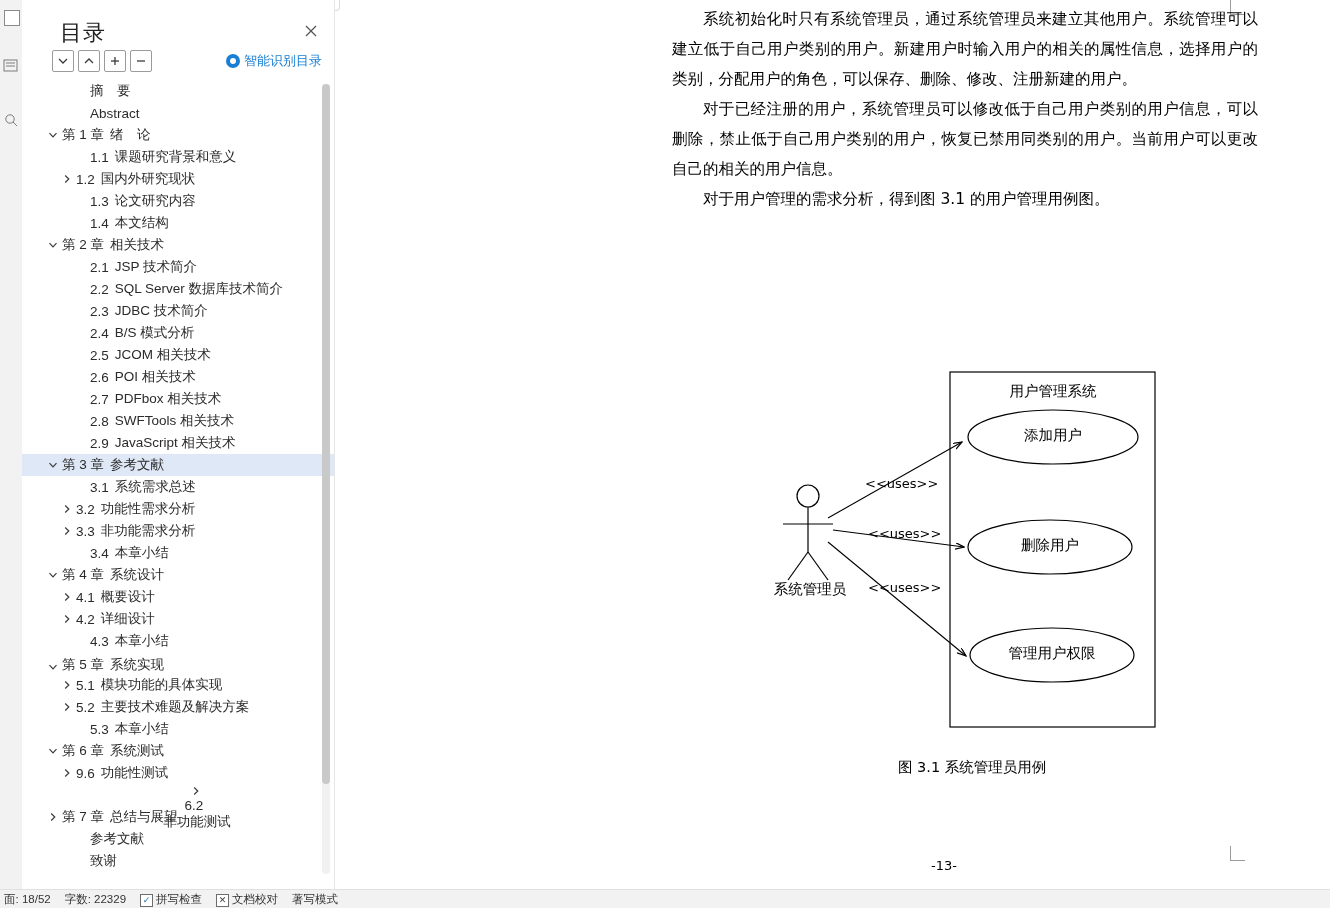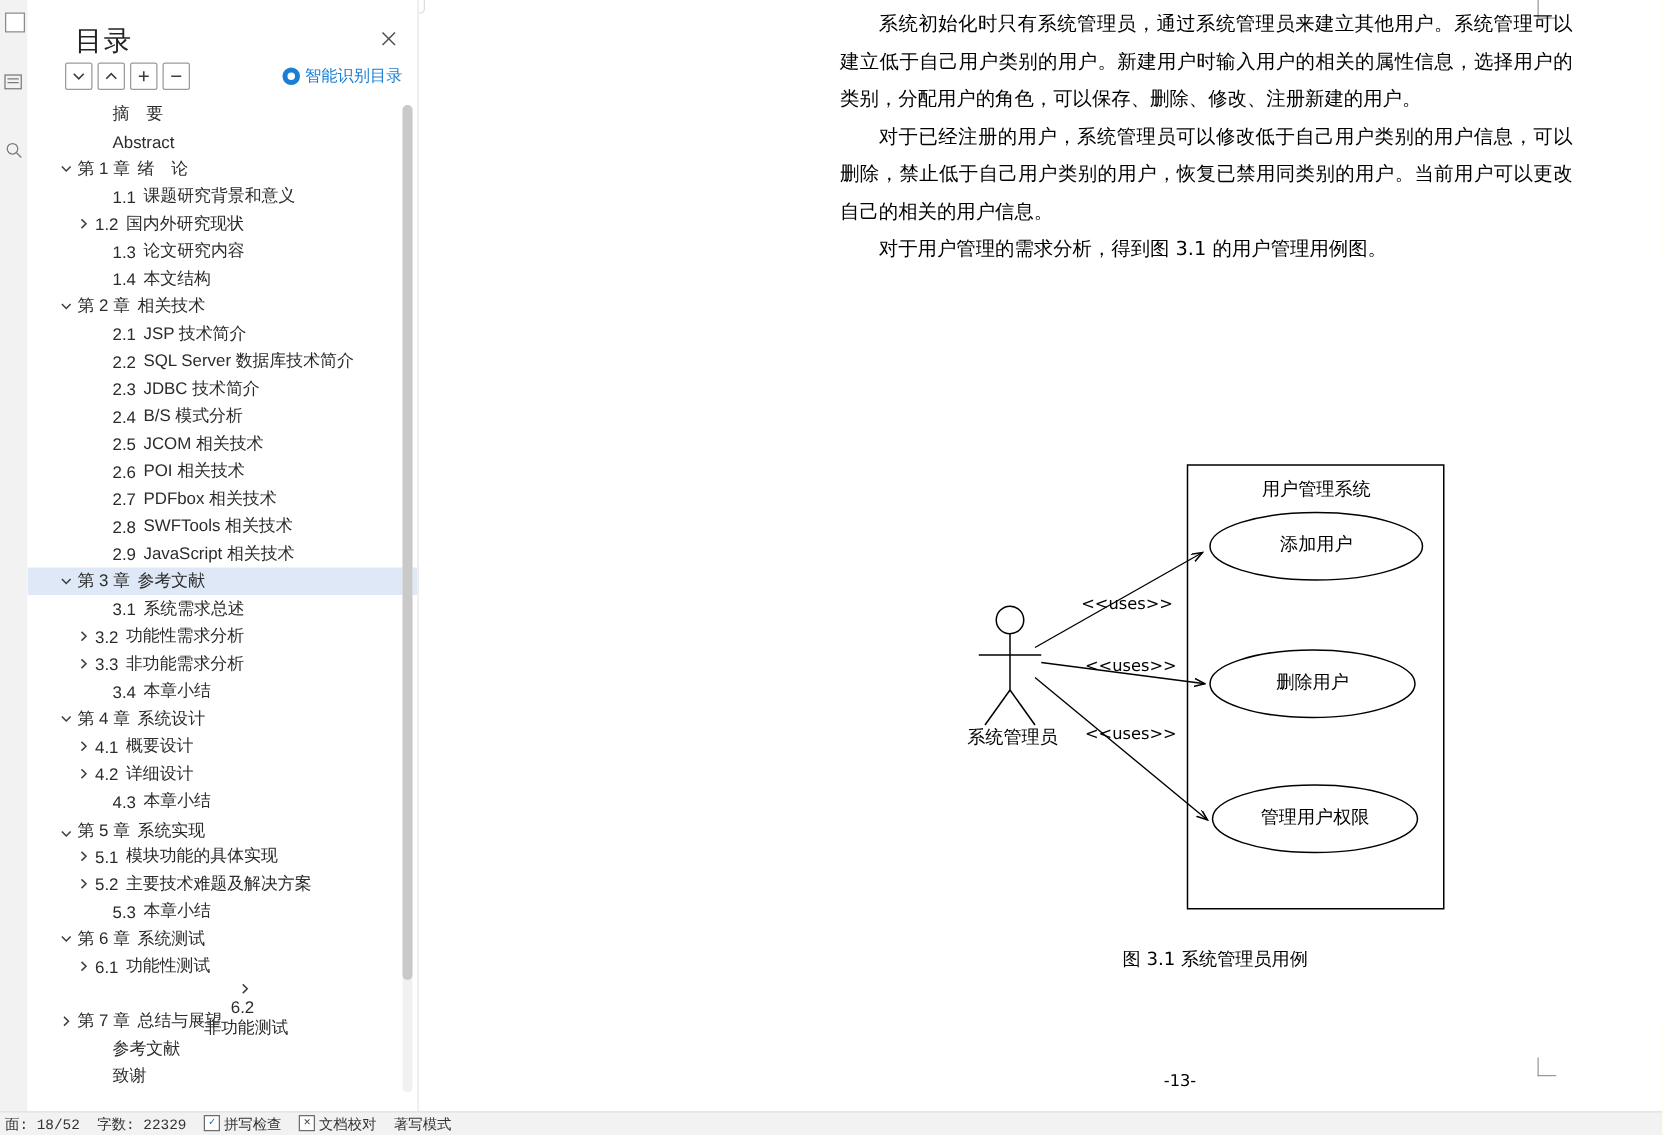--- a/index.html
+++ b/index.html
@@ -246,26 +246,25 @@
     background: #f2f2f2;
     border-top: 1px solid #e0e0e0;
     display: flex;
     align-items: center;
     font-size: 11.5px;
     color: #333;
     overflow: hidden;
   }
   .sb-item {
     display: flex;
-    align-items: flex-start;
+    align-items: flex-end;
     gap: 3px;
     margin-right: 14px;
     white-space: nowrap;
     cursor: default;
-    font-family: Liberation Mono, monospace;
   }
   .sb-item:first-child { margin-left: 4px; }
   .sb-chk {
     width: 11px; height: 11px;
     border: 1px solid #6d6d6d;
     display: inline-flex;
     align-items: center;
     justify-content: center;
     font-size: 9px;
     line-height: 1;
@@ -604,21 +603,21 @@
           </span>
           <span class="toc-num">第 6 章</span>
           <span class="toc-text">系统测试</span>
         </div>
         <div class="toc-row" style="padding-left: 38px;">
           <span class="toc-arrow">
             <svg width="10" height="10" viewBox="0 0 10 10">
               <path d="M3.2 1.5 L6.8 5 L3.2 8.5" fill="none" stroke="#3c3c3c" stroke-width="1.2"></path>
             </svg>
           </span>
-          <span class="toc-num">6.1</span>
+          <span class="toc-num">9.6</span>
           <span class="toc-text">功能性测试</span>
         </div>
         <div class="toc-row" style="padding-left: 38px; flex-direction: column;">
           <span class="toc-arrow">
             <svg width="10" height="10" viewBox="0 0 10 10">
               <path d="M3.2 1.5 L6.8 5 L3.2 8.5" fill="none" stroke="#3c3c3c" stroke-width="1.2"></path>
             </svg>
           </span>
           <span class="toc-num">6.2</span>
           <span class="toc-text">非功能测试</span>

